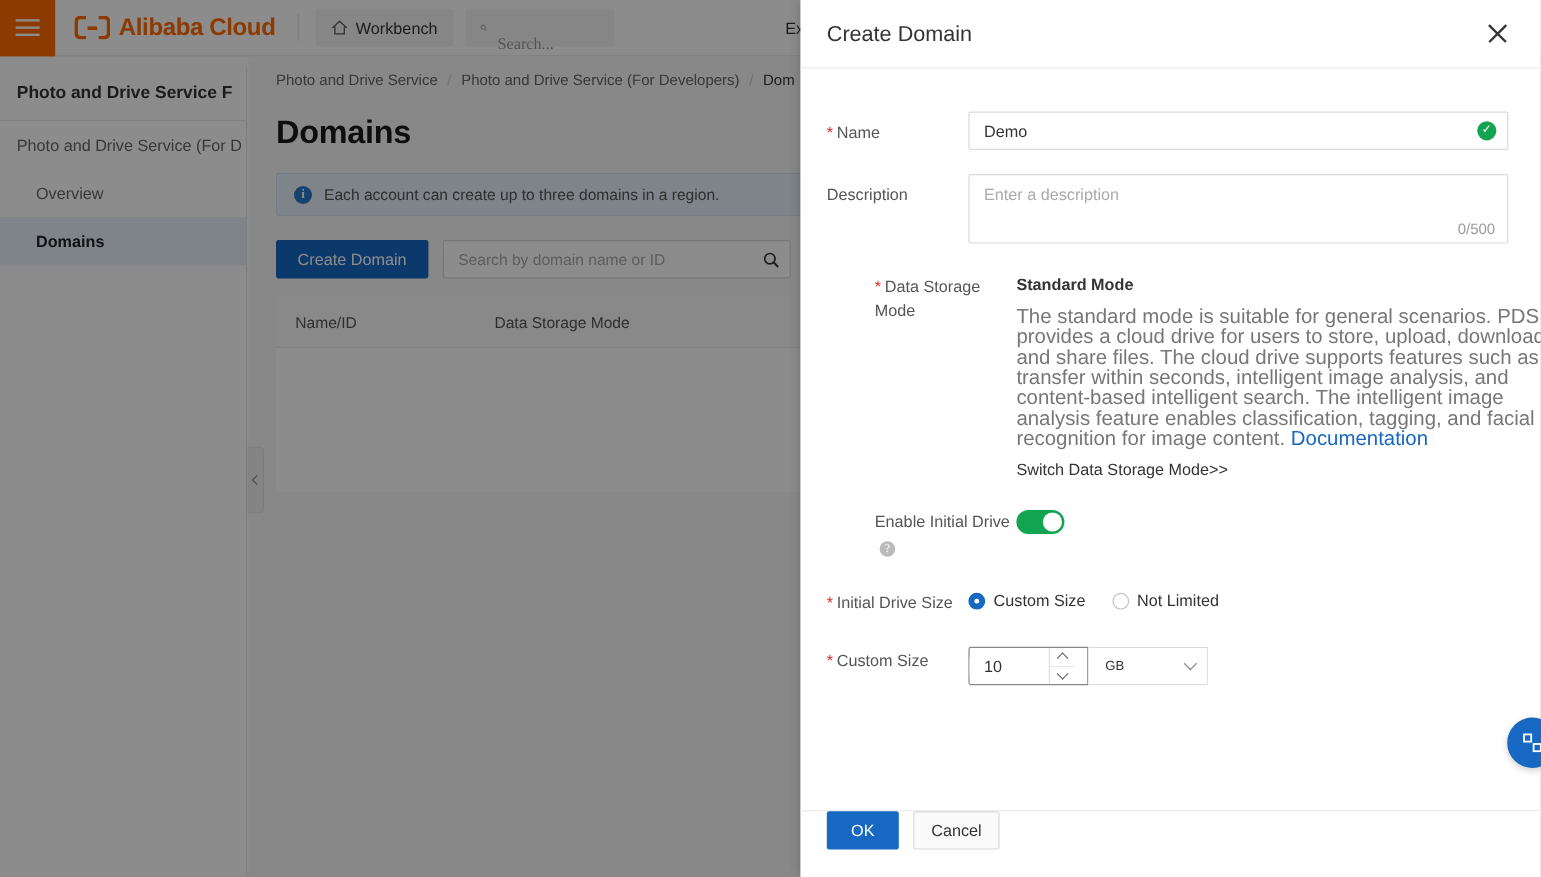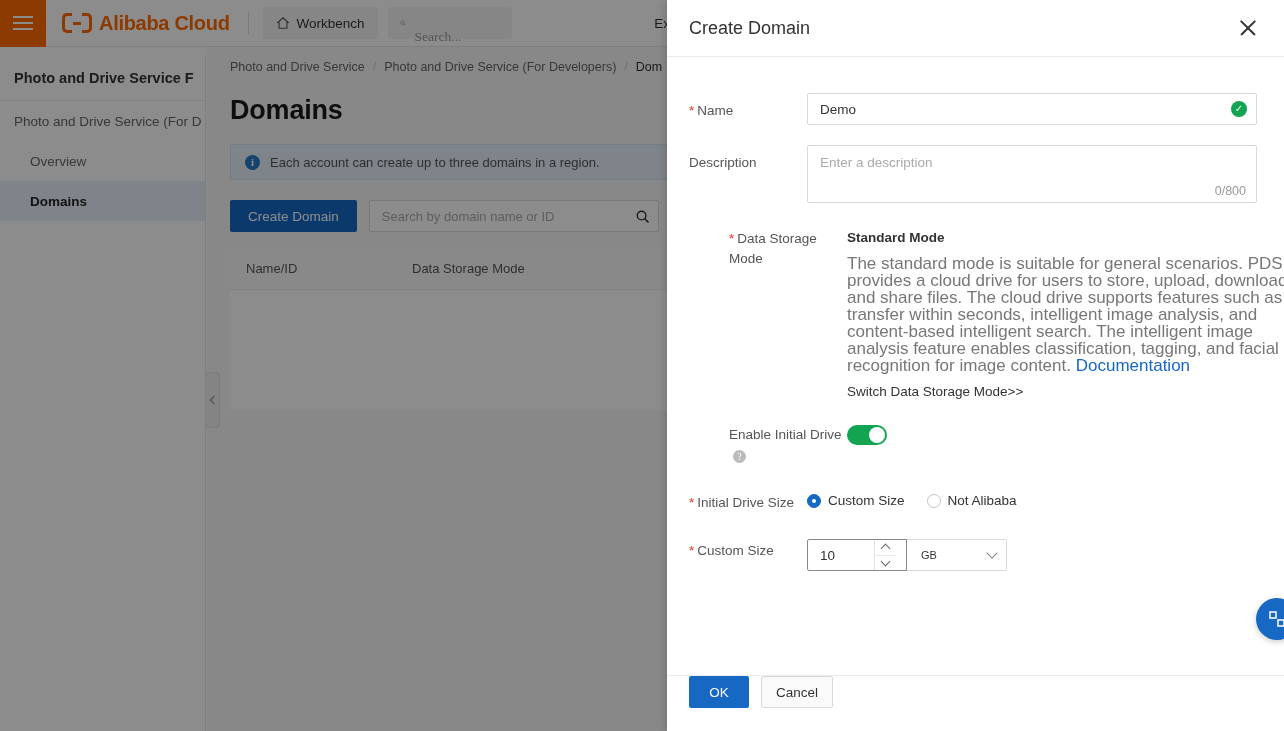--- a/index.html
+++ b/index.html
@@ -513,21 +513,21 @@
           <span class="valid-check">✓</span>
         </div>
       </div>
     </div>
 
     <div class="form-row">
       <div class="form-label">Description</div>
       <div class="form-field">
         <div class="ta-wrap">
           <textarea placeholder="Enter a description" style=""></textarea>
-          <span class="ta-count">0/800</span>
+          <span class="ta-count">0/500</span>
         </div>
       </div>
     </div>
 
     <div class="form-row">
       <div class="form-label tall">
         <span class="req">*</span><span>Data Storage Mode</span>
       </div>
       <div class="form-field">
         <div class="mode-title">Standard Mode</div>
@@ -555,21 +555,21 @@
         <span class="req">*</span><span>Initial Drive Size</span>
       </div>
       <div class="form-field">
         <div class="radio-group">
           <div class="radio-opt sel">
             <span class="radio-dot"></span>
             <span>Custom Size</span>
           </div>
           <div class="radio-opt">
             <span class="radio-dot"></span>
-            <span>Not Alibaba</span>
+            <span>Not Limited</span>
           </div>
         </div>
       </div>
     </div>
 
     <div class="form-row">
       <div class="form-label">
         <span class="req">*</span><span>Custom Size</span>
       </div>
       <div class="form-field">

